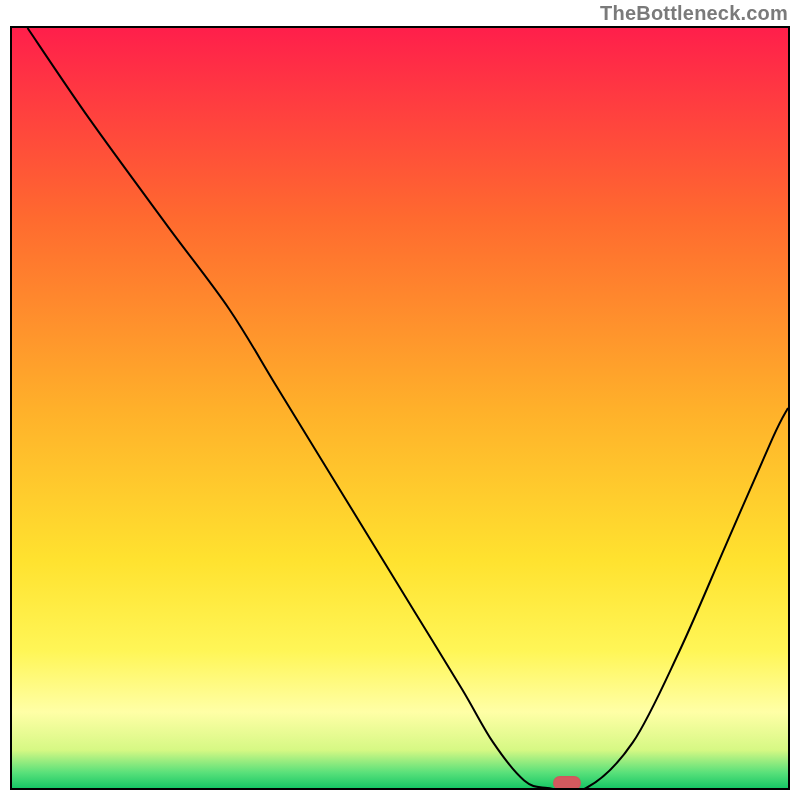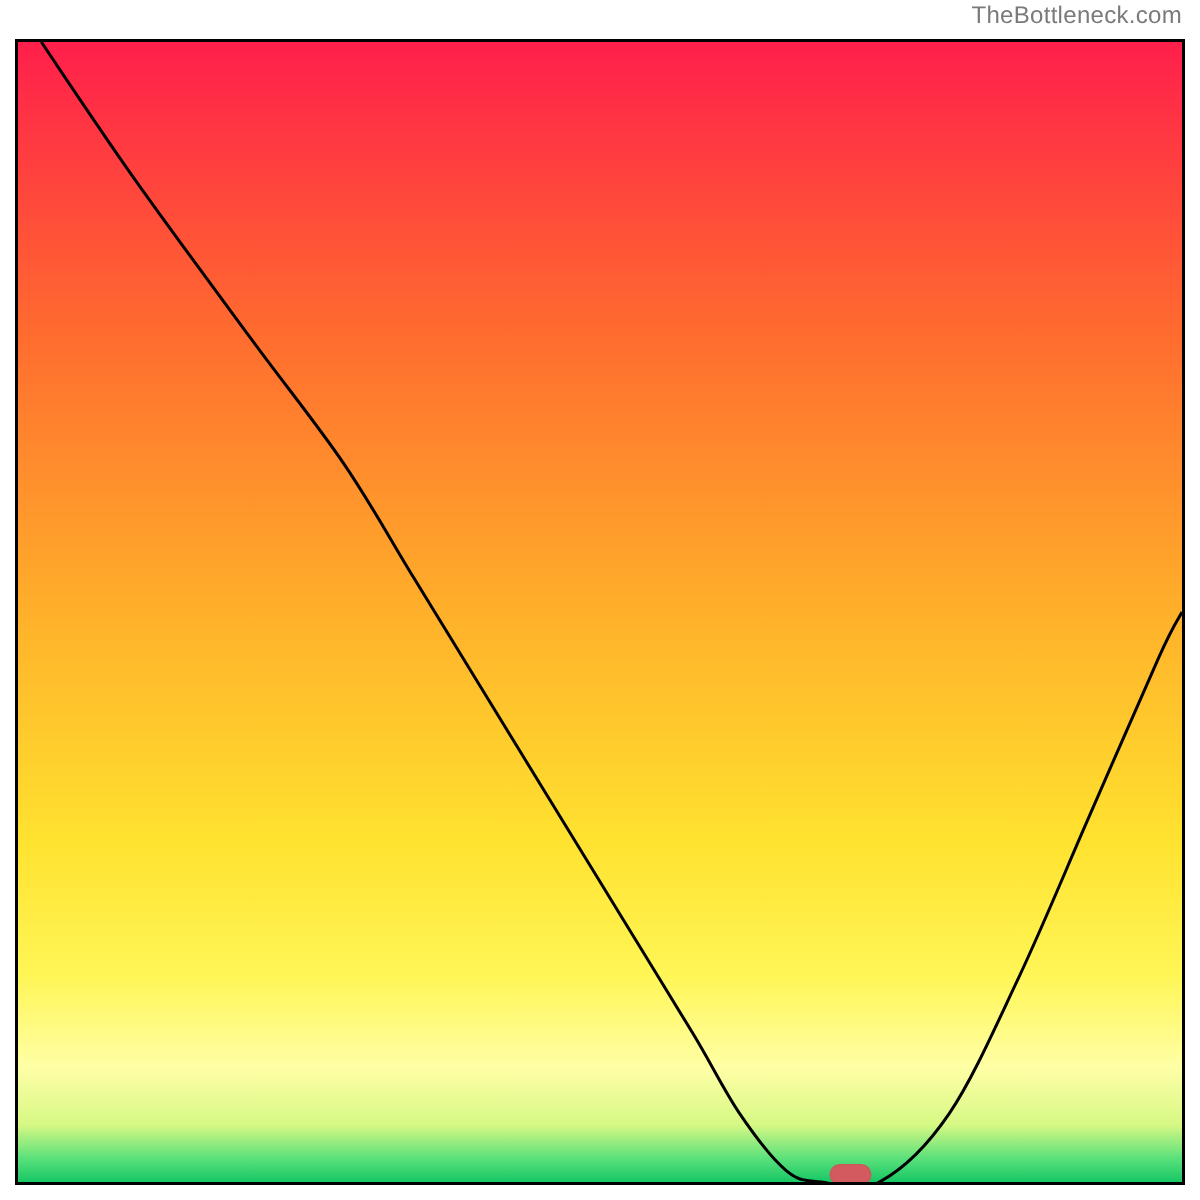--- a/index.html
+++ b/index.html
@@ -8,23 +8,23 @@
     width: 800px;
     height: 800px;
     position: relative;
     font-family: Arial, sans-serif;
     background: #fff;
   }
   .watermark {
     position: absolute;
     top: 2px;
     right: 12px;
-    font-size: 16px;
+    font-size: 20px;
     color: #7a7a7a;
-    font-weight: 400;
+    font-weight: 700;
     z-index: 10;
     letter-spacing: 0.2px;
   }
   .plot-frame {
     position: absolute;
     left: 10px;
     top: 26px;
     width: 780px;
     height: 764px;
     box-sizing: border-box;

